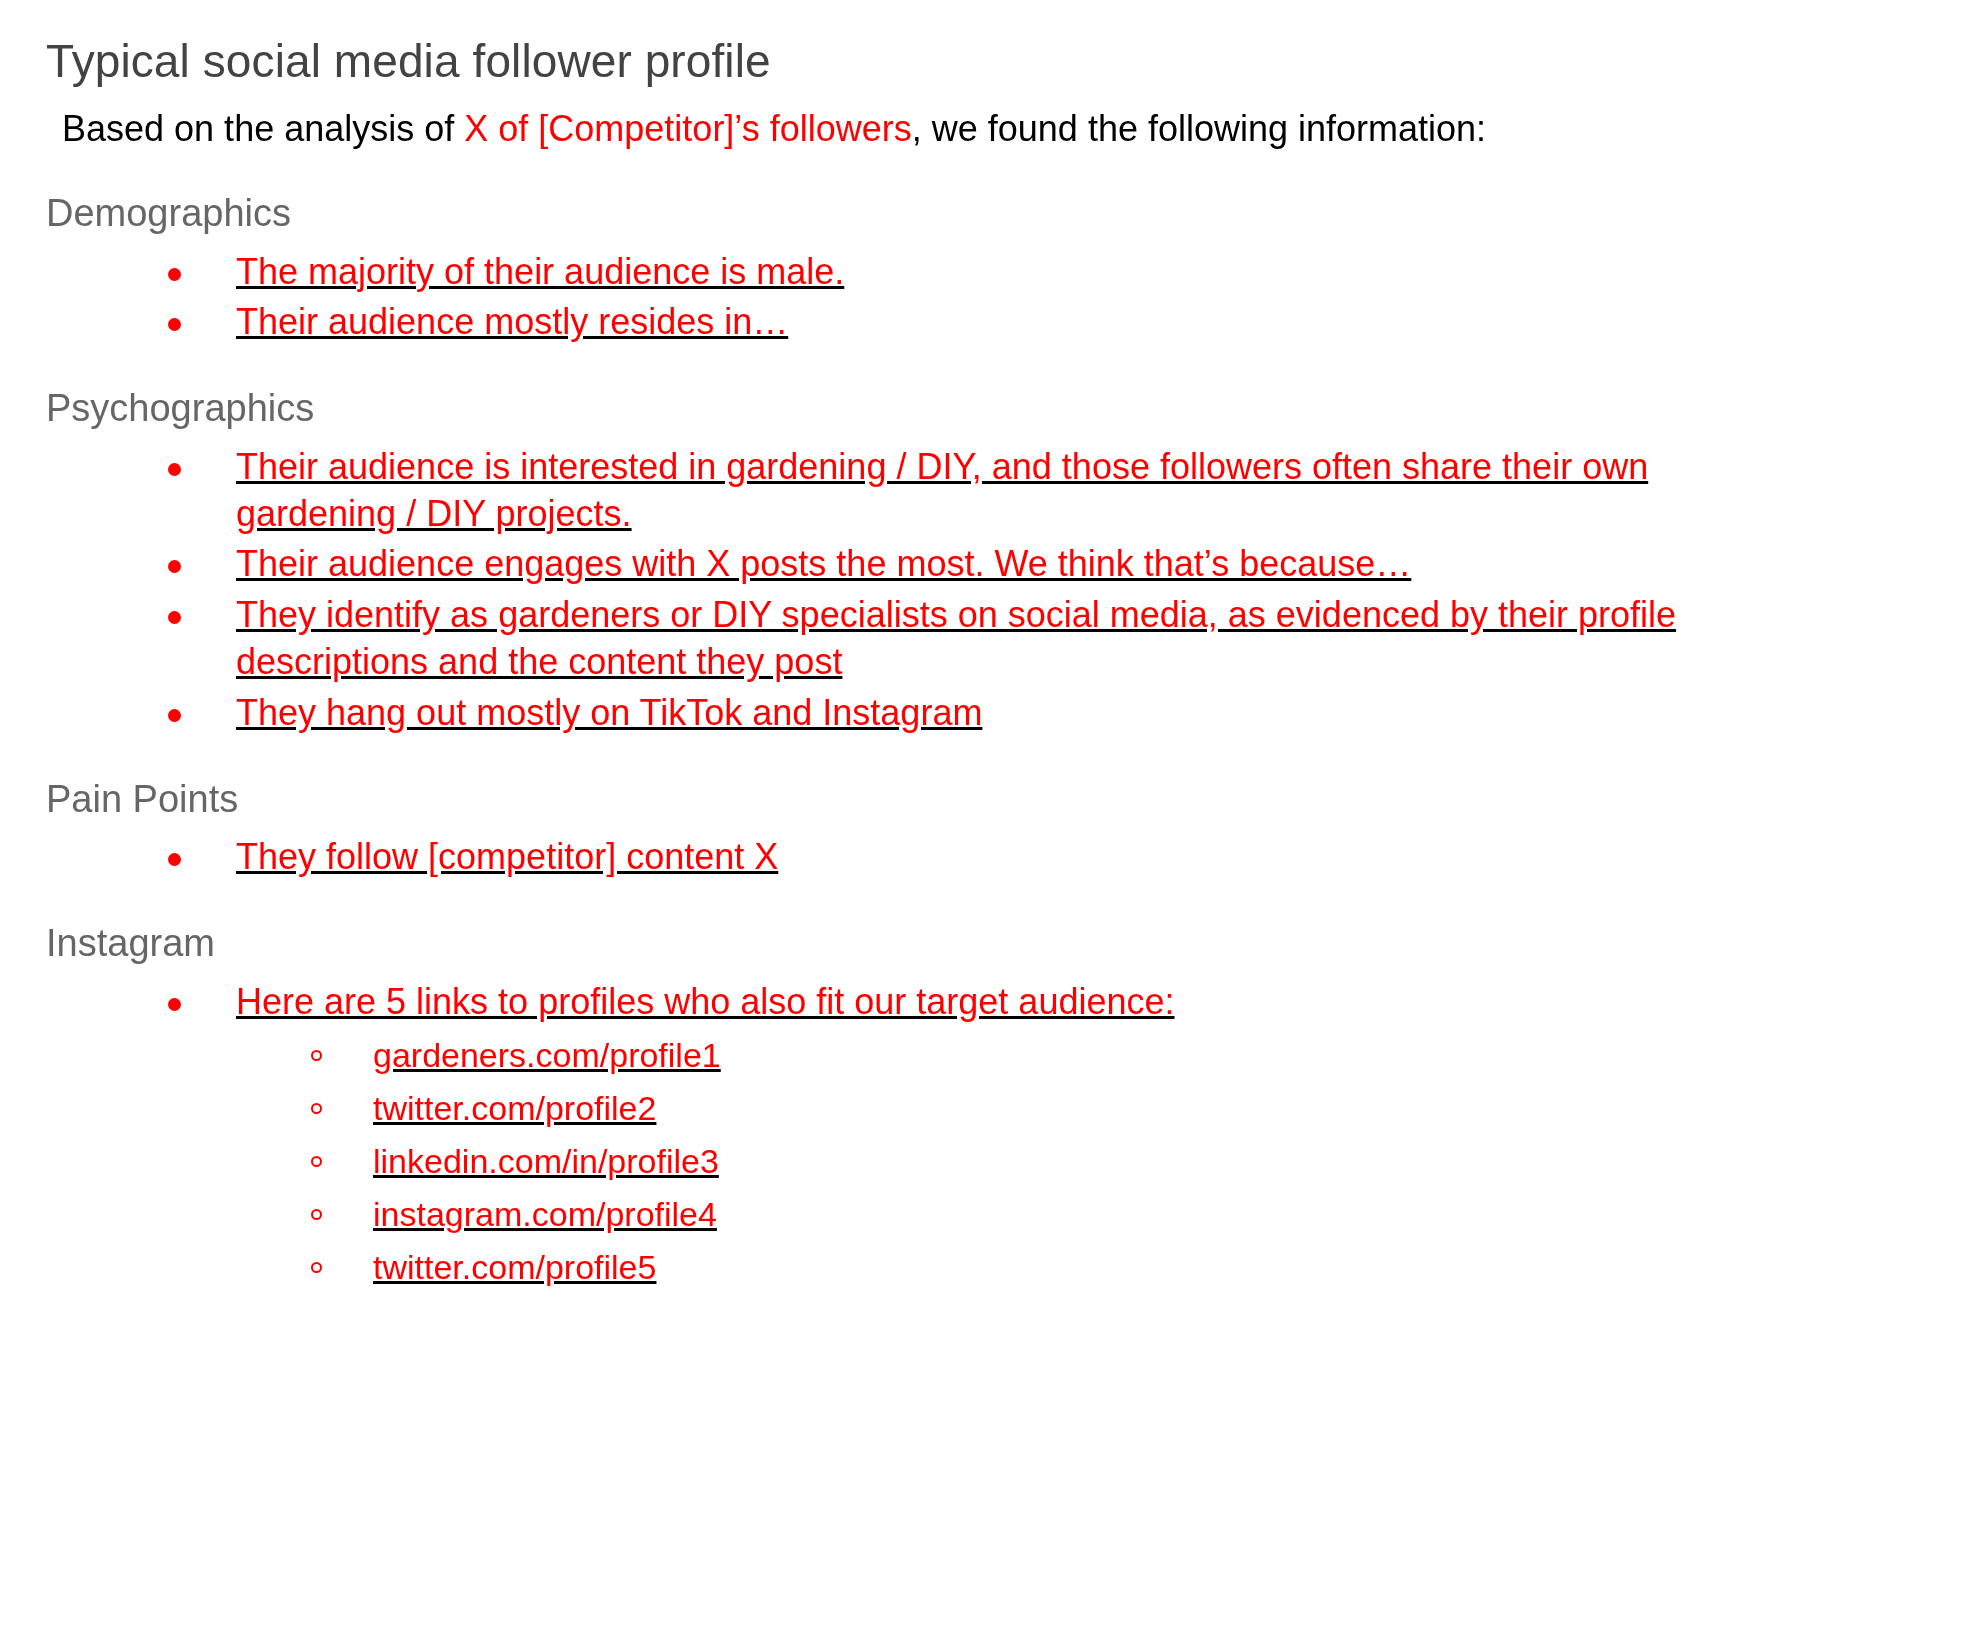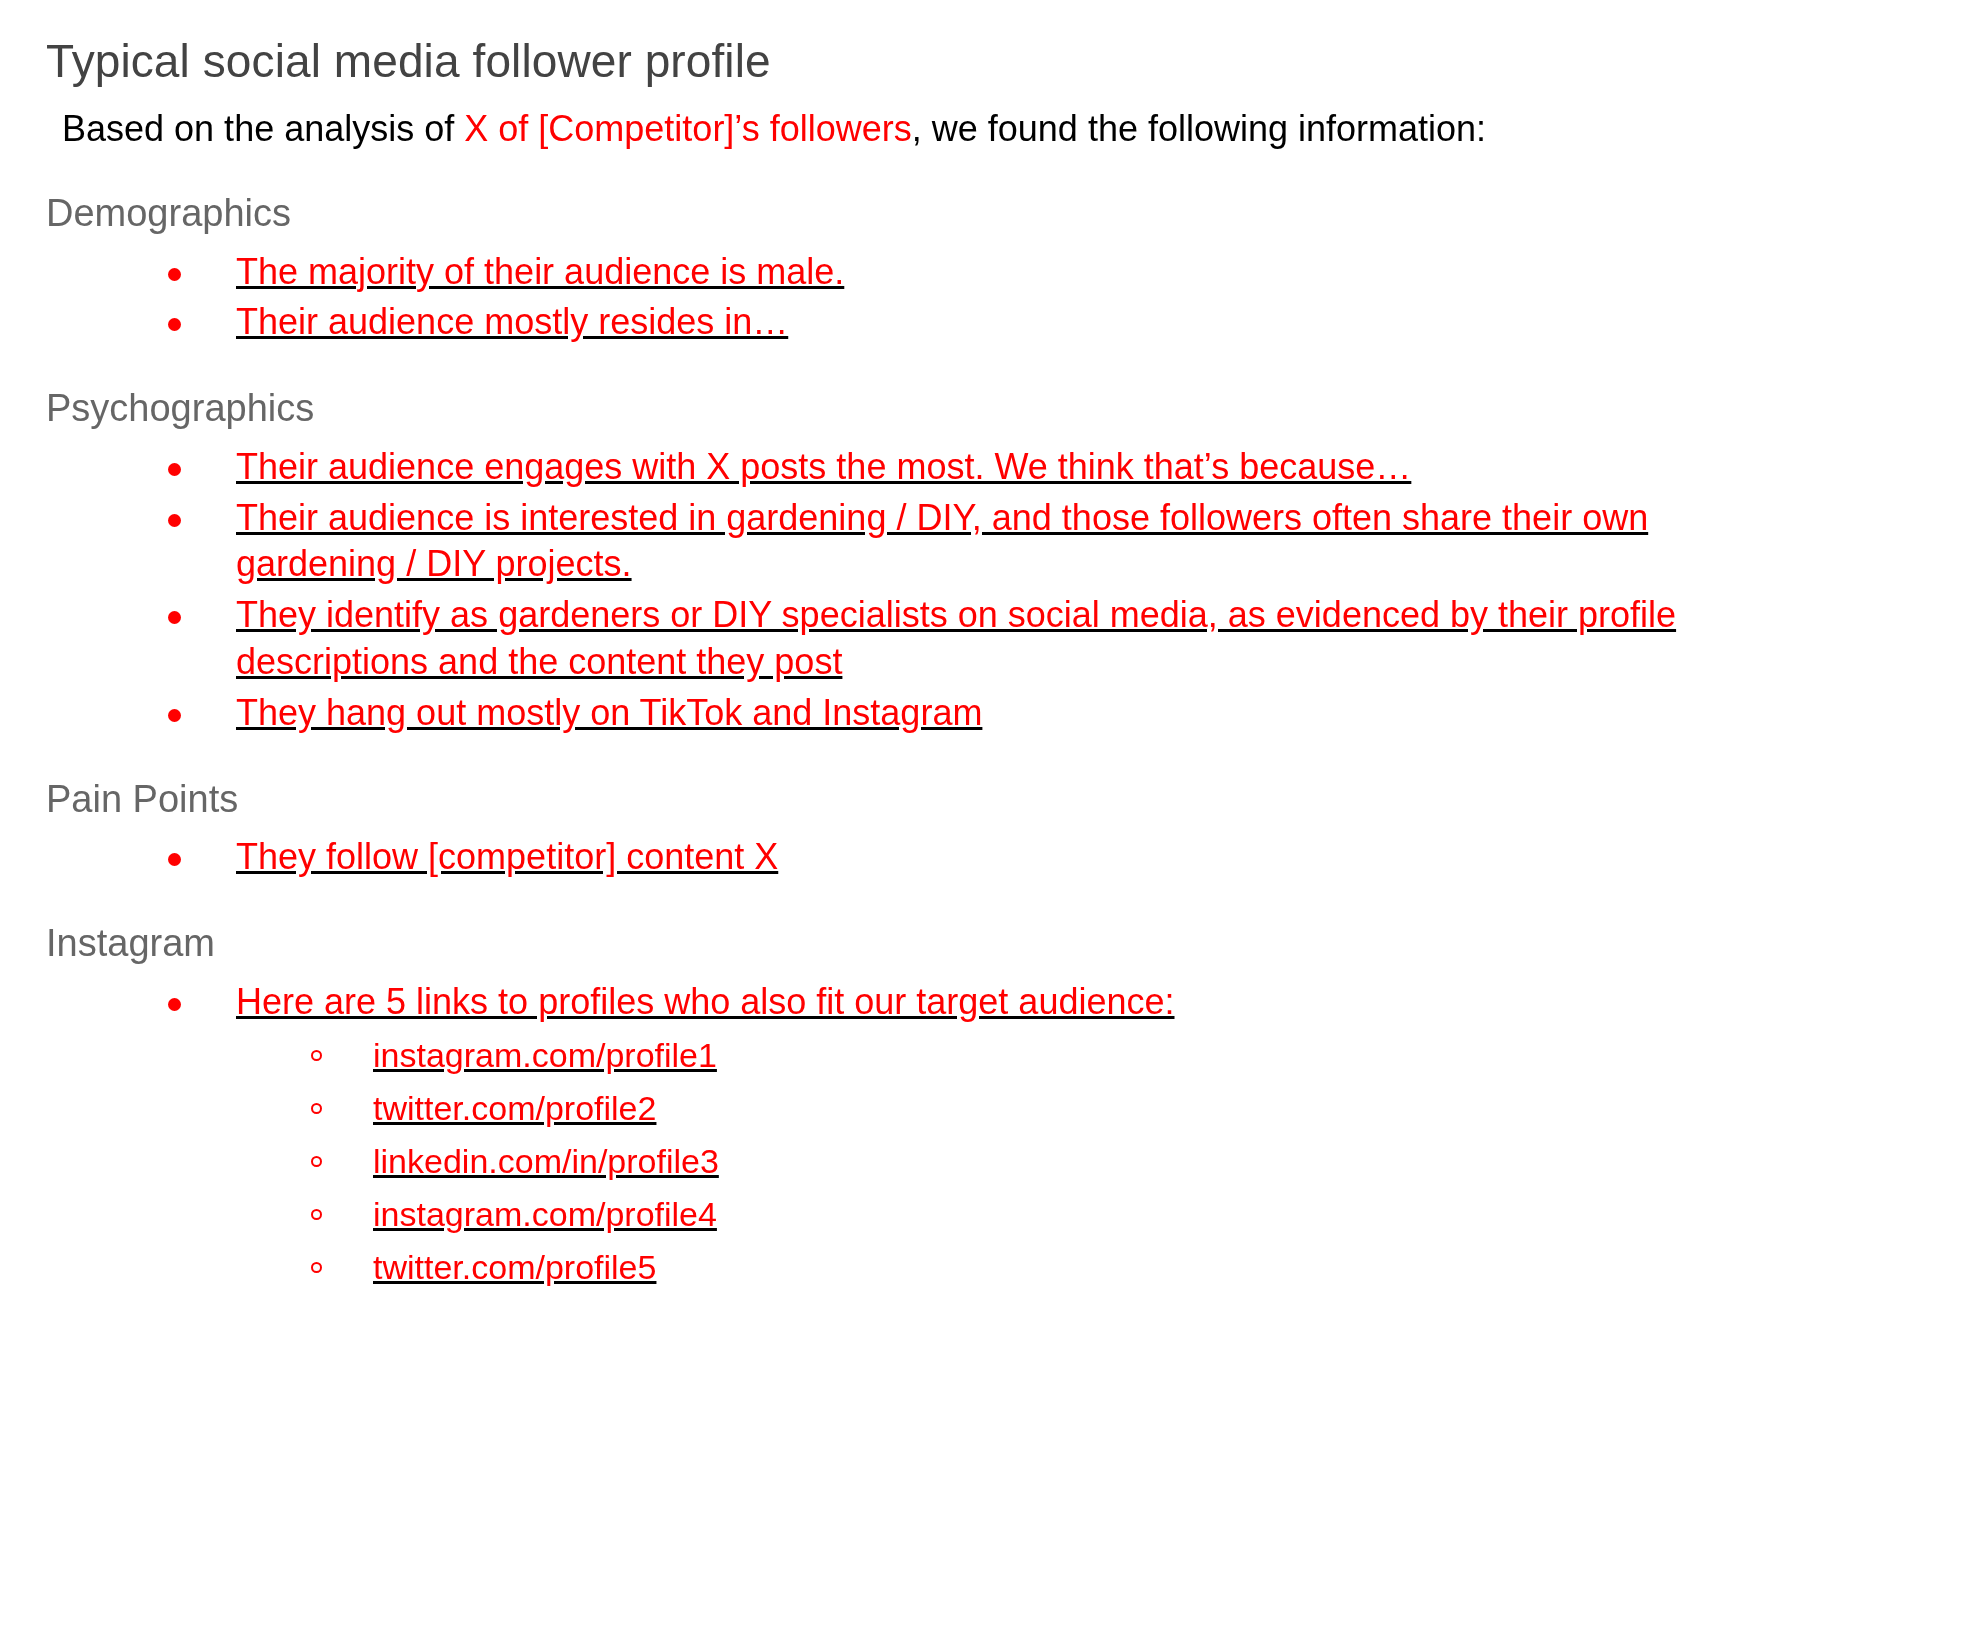--- a/index.html
+++ b/index.html
@@ -120,37 +120,37 @@
       <div class="section">
         <h2 class="section-heading">Demographics</h2>
         <ul class="level1">
           <li><span>The majority of their audience is male.</span></li>
           <li><span>Their audience mostly resides in…</span></li>
         </ul>
       </div>
       <div class="section">
         <h2 class="section-heading">Psychographics</h2>
         <ul class="level1">
+          <li><span>Their audience is interested in gardening / DIY, and those followers often share their own gardening / DIY projects.</span></li>
           <li><span>Their audience engages with X posts the most. We think that’s because…</span></li>
-          <li><span>Their audience is interested in gardening / DIY, and those followers often share their own gardening / DIY projects.</span></li>
           <li><span>They identify as gardeners or DIY specialists on social media, as evidenced by their profile descriptions and the content they post</span></li>
           <li><span>They hang out mostly on TikTok and Instagram</span></li>
         </ul>
       </div>
       <div class="section">
         <h2 class="section-heading">Pain Points</h2>
         <ul class="level1">
           <li><span>They follow [competitor] content X</span></li>
         </ul>
       </div>
       <div class="section">
         <h2 class="section-heading">Instagram</h2>
         <ul class="level1">
           <li><span>Here are 5 links to profiles who also fit our target audience:</span><ul class="level2">
-              <li><span>instagram.com/profile1</span></li>
+              <li><span>gardeners.com/profile1</span></li>
               <li><span>twitter.com/profile2</span></li>
               <li><span>linkedin.com/in/profile3</span></li>
               <li><span>instagram.com/profile4</span></li>
               <li><span>twitter.com/profile5</span></li>
             </ul></li>
         </ul>
       </div>
     </div>
 
 </div>

